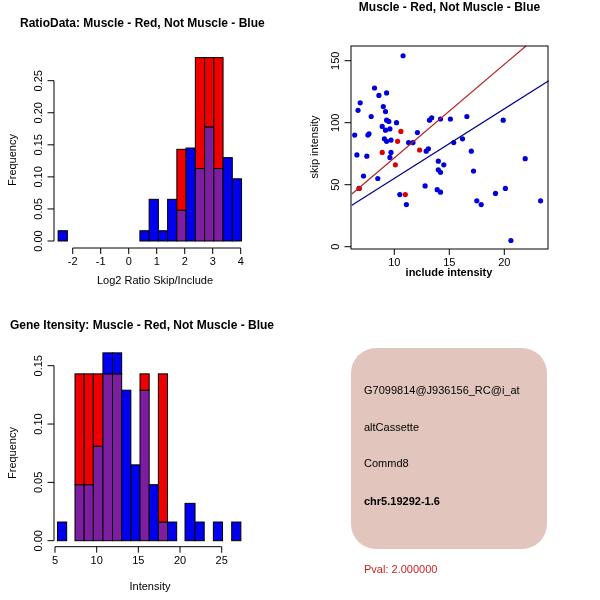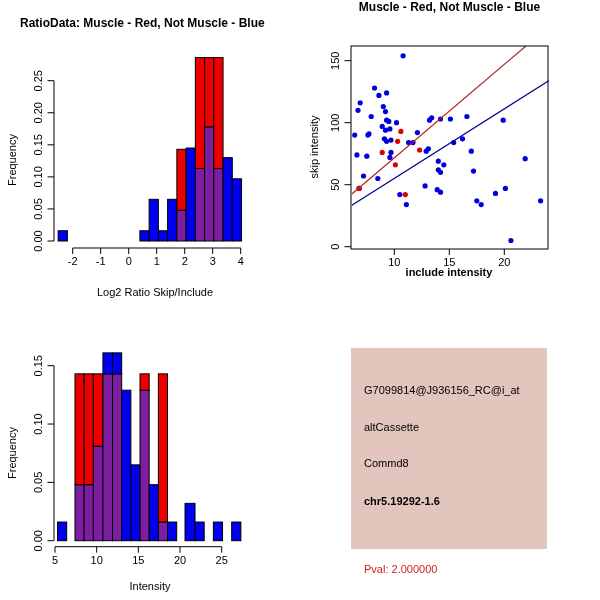--- a/index.html
+++ b/index.html
@@ -194,30 +194,31 @@
         <text x="42" y="482.3666666666667" text-anchor="middle" font-family="&quot;Liberation Sans&quot;, sans-serif" font-size="11px" fill="#000" transform="rotate(-90 42 482.3666666666667)">0.05</text>
         <line x1="47.5" y1="424.0333333333333" x2="54" y2="424.0333333333333" stroke="#000"></line>
         <text x="42" y="424.0333333333333" text-anchor="middle" font-family="&quot;Liberation Sans&quot;, sans-serif" font-size="11px" fill="#000" transform="rotate(-90 42 424.0333333333333)">0.10</text>
         <line x1="47.5" y1="365.7" x2="54" y2="365.7" stroke="#000"></line>
         <text x="42" y="365.7" text-anchor="middle" font-family="&quot;Liberation Sans&quot;, sans-serif" font-size="11px" fill="#000" transform="rotate(-90 42 365.7)">0.15</text>
       </g>
     </svg>
 
   <div class="ptitle" style="left:20px;top:16px;">RatioData: Muscle - Red, Not Muscle - Blue</div>
   <div class="ptitle" style="left:351px;top:0;width:197px;text-align:center;">Muscle - Red, Not Muscle - Blue</div>
-
-  <div class="axlab" style="left:55px;top:286px;width:200px;">Log2 Ratio Skip/Include</div>
+  <div class="ptitle" style="left:10px;top:318px;">Gene Itensity: Muscle - Red, Not Muscle - Blue</div>
+
+  <div class="axlab" style="left:55px;top:274px;width:200px;">Log2 Ratio Skip/Include</div>
   <div class="axlab rot" style="left:-28px;top:154px;width:80px;">Frequency</div>
 
   <div class="axlab" style="left:349px;top:266px;width:200px;font-weight:bold;">include intensity</div>
   <div class="axlab rot" style="left:269px;top:141px;width:90px;">skip intensity</div>
 
   <div class="axlab" style="left:50px;top:580px;width:200px;">Intensity</div>
   <div class="axlab rot" style="left:-28px;top:447px;width:80px;">Frequency</div>
 
-  <div id="info-panel" style="background: rgb(226, 198, 190);">
+  <div id="info-panel" style="background: rgb(226, 198, 190); border-radius: 25px;">
     <div class="info-line" style="top:36px;">G7099814@J936156_RC@i_at</div>
     <div class="info-line" style="top:73px;">altCassette</div>
     <div class="info-line" style="top:109px;">Commd8</div>
     <div class="info-line" style="top:147px;font-weight:bold;">chr5.19292-1.6</div>
     <div class="info-line" style="top: 175px; color: rgb(204, 34, 34); margin-top: 40px;">Pval: 2.000000</div>
   </div>
 </div>
 
 </body></html>

